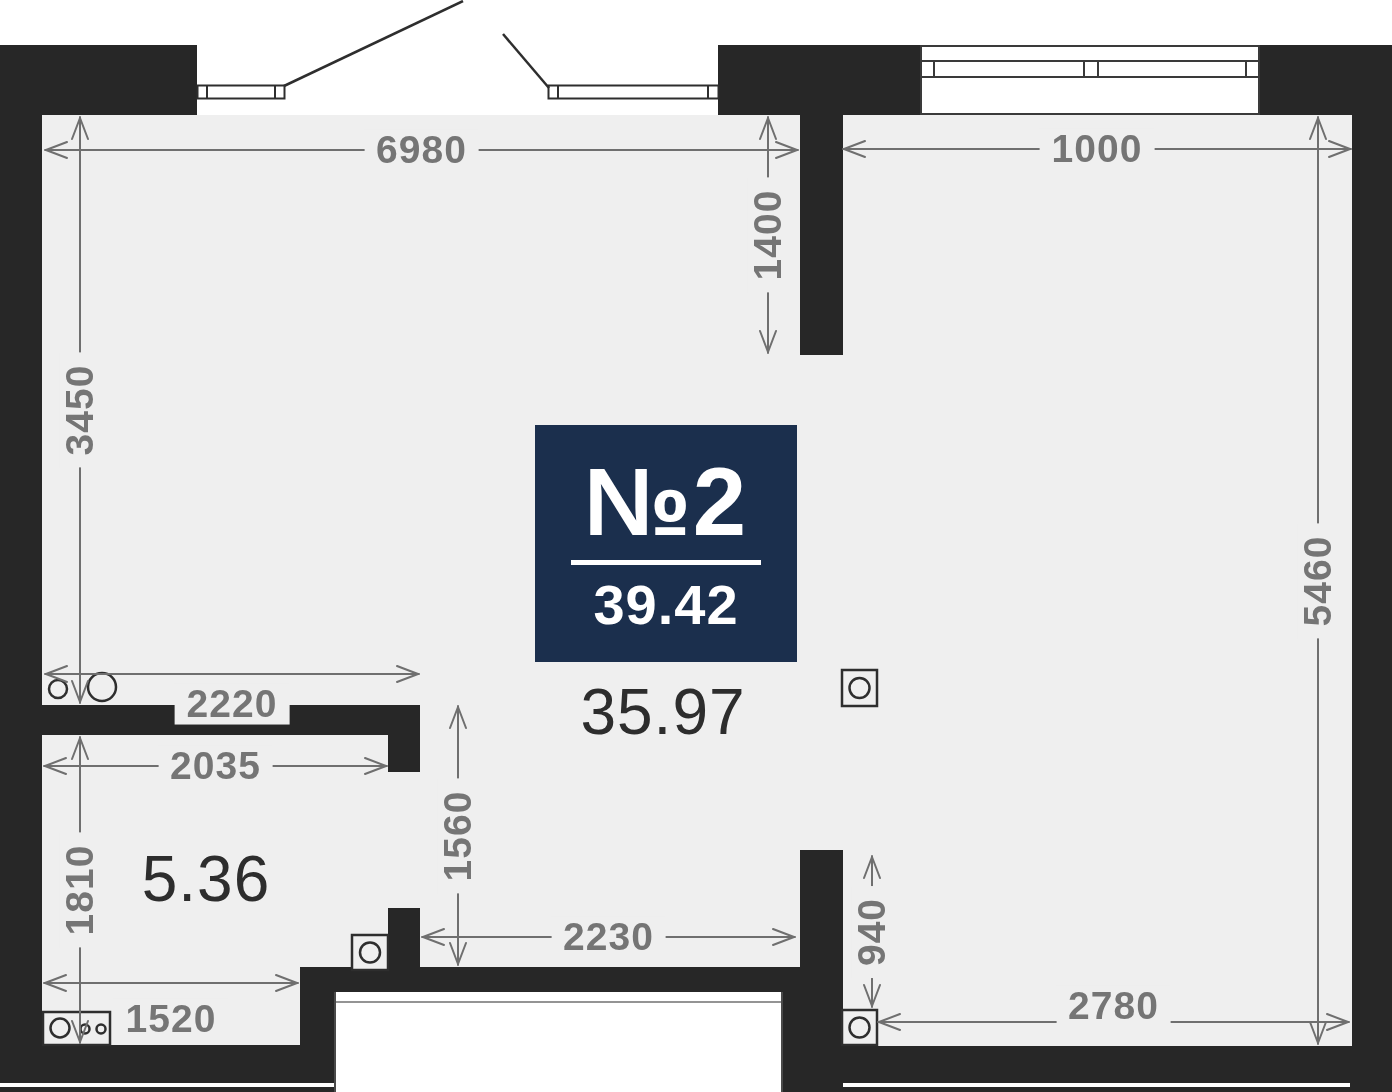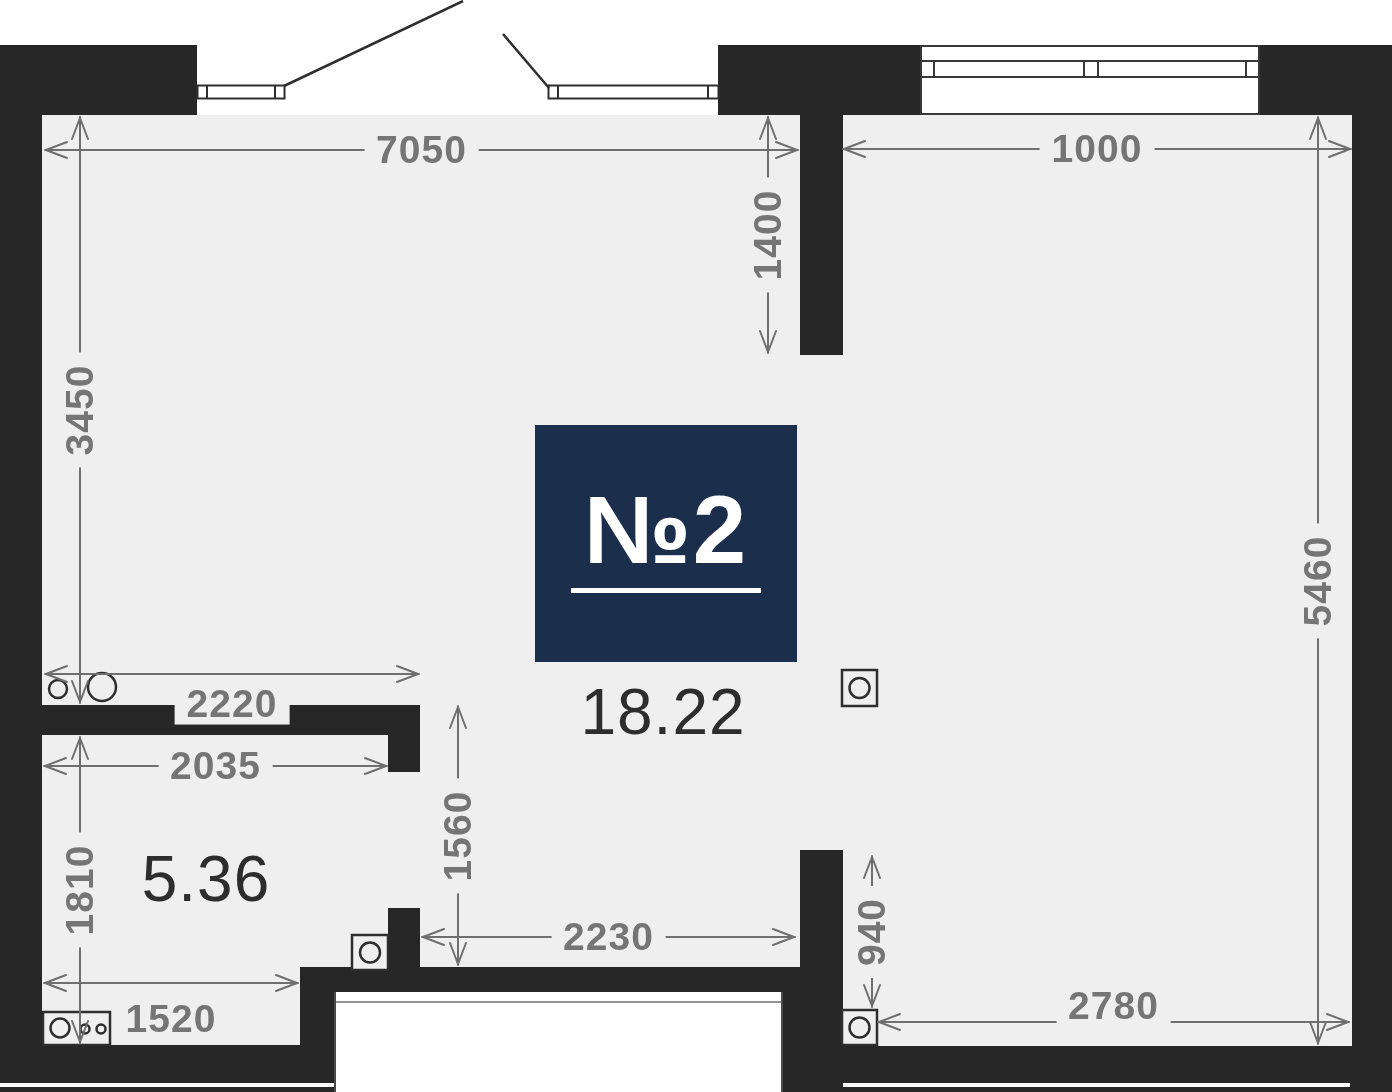--- a/index.html
+++ b/index.html
@@ -123,33 +123,34 @@
       <polyline points="72,759 80,738 88,759" stroke="#6f6f6f" stroke-width="2" fill="none" stroke-linecap="round" stroke-linejoin="round"></polyline>
       <polyline points="72,1021 80,1042 88,1021" stroke="#6f6f6f" stroke-width="2" fill="none" stroke-linecap="round" stroke-linejoin="round"></polyline>
       <line x1="458" y1="706" x2="458" y2="965" stroke="#6f6f6f" stroke-width="2" fill="none" stroke-linecap="round" stroke-linejoin="round"></line>
       <polyline points="450,728 458,707 466,728" stroke="#6f6f6f" stroke-width="2" fill="none" stroke-linecap="round" stroke-linejoin="round"></polyline>
       <polyline points="450,943 458,964 466,943" stroke="#6f6f6f" stroke-width="2" fill="none" stroke-linecap="round" stroke-linejoin="round"></polyline>
       <line x1="872" y1="856" x2="872" y2="1007" stroke="#6f6f6f" stroke-width="2" fill="none" stroke-linecap="round" stroke-linejoin="round"></line>
       <polyline points="864,878 872,857 880,878" stroke="#6f6f6f" stroke-width="2" fill="none" stroke-linecap="round" stroke-linejoin="round"></polyline>
       <polyline points="864,985 872,1006 880,985" stroke="#6f6f6f" stroke-width="2" fill="none" stroke-linecap="round" stroke-linejoin="round"></polyline>
     </svg>
   <div id="labels">
-      <div class="dim-label" style="left: 421.5px; top: 150px;">7050</div>
+      <div class="dim-label" style="left: 421.5px; top: 150px;">6980</div>
       <div class="dim-label" style="left: 1097px; top: 149px;">1000</div>
       <div class="dim-label" style="left: 232px; top: 704px;">2220</div>
       <div class="dim-label" style="left: 215.5px; top: 766px;">2035</div>
       <div class="dim-label" style="left: 608.5px; top: 937px;">2230</div>
       <div class="dim-label" style="left: 171px; top: 1019px;">1520</div>
       <div class="dim-label" style="left: 1113.5px; top: 1006px;">2780</div>
       <div class="dim-label v" style="left: 80px; top: 410px;">3450</div>
       <div class="dim-label v" style="left: 768px; top: 235px;">1400</div>
       <div class="dim-label v" style="left: 1318px; top: 580.5px;">5460</div>
       <div class="dim-label v" style="left: 80px; top: 890px;">1810</div>
       <div class="dim-label v" style="left: 458px; top: 835.5px;">1560</div>
       <div class="dim-label v" style="left: 872px; top: 931.5px;">940</div>
-      <div class="room-area" style="left: 663px; top: 712px;">18.22</div>
+      <div class="room-area" style="left: 663px; top: 712px;">35.97</div>
       <div class="room-area" style="left: 206px; top: 879px;">5.36</div>
     </div>
   <div class="badge">
     <div class="badge-num">№2</div>
     <div class="badge-divider"></div>
+    <div class="badge-area">39.42</div>
   </div>
 </div>
 
 </body></html>

